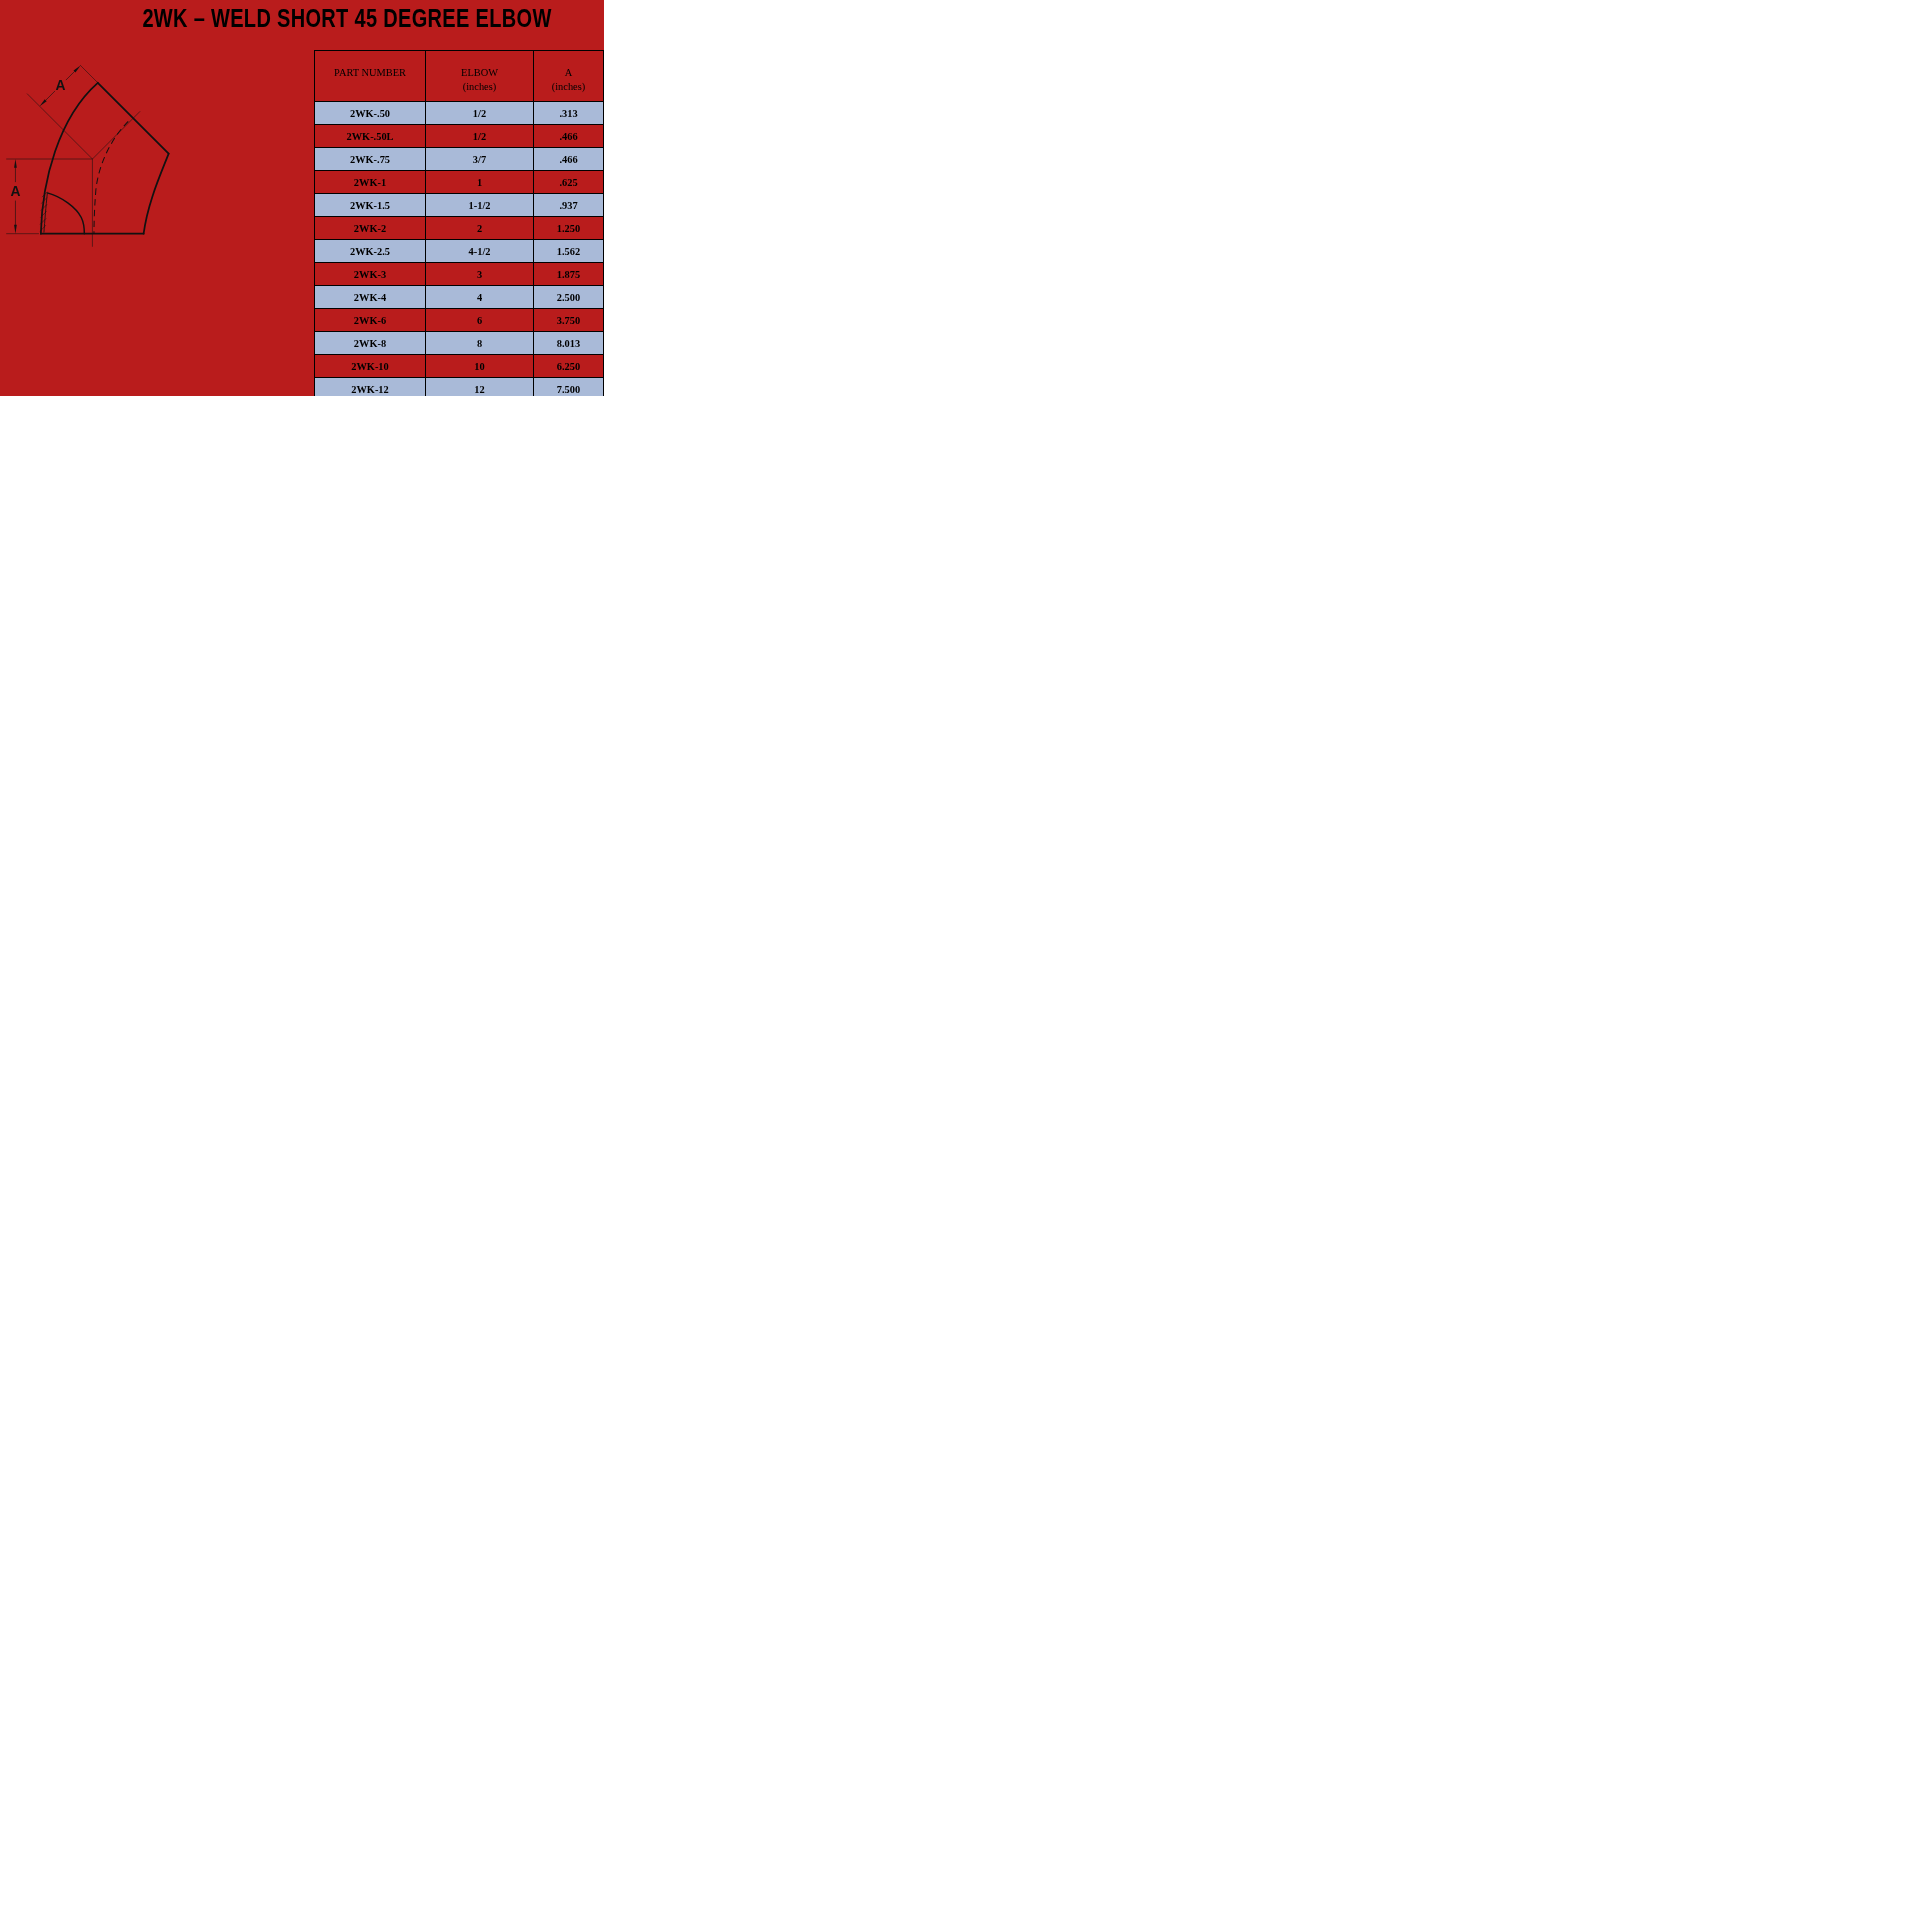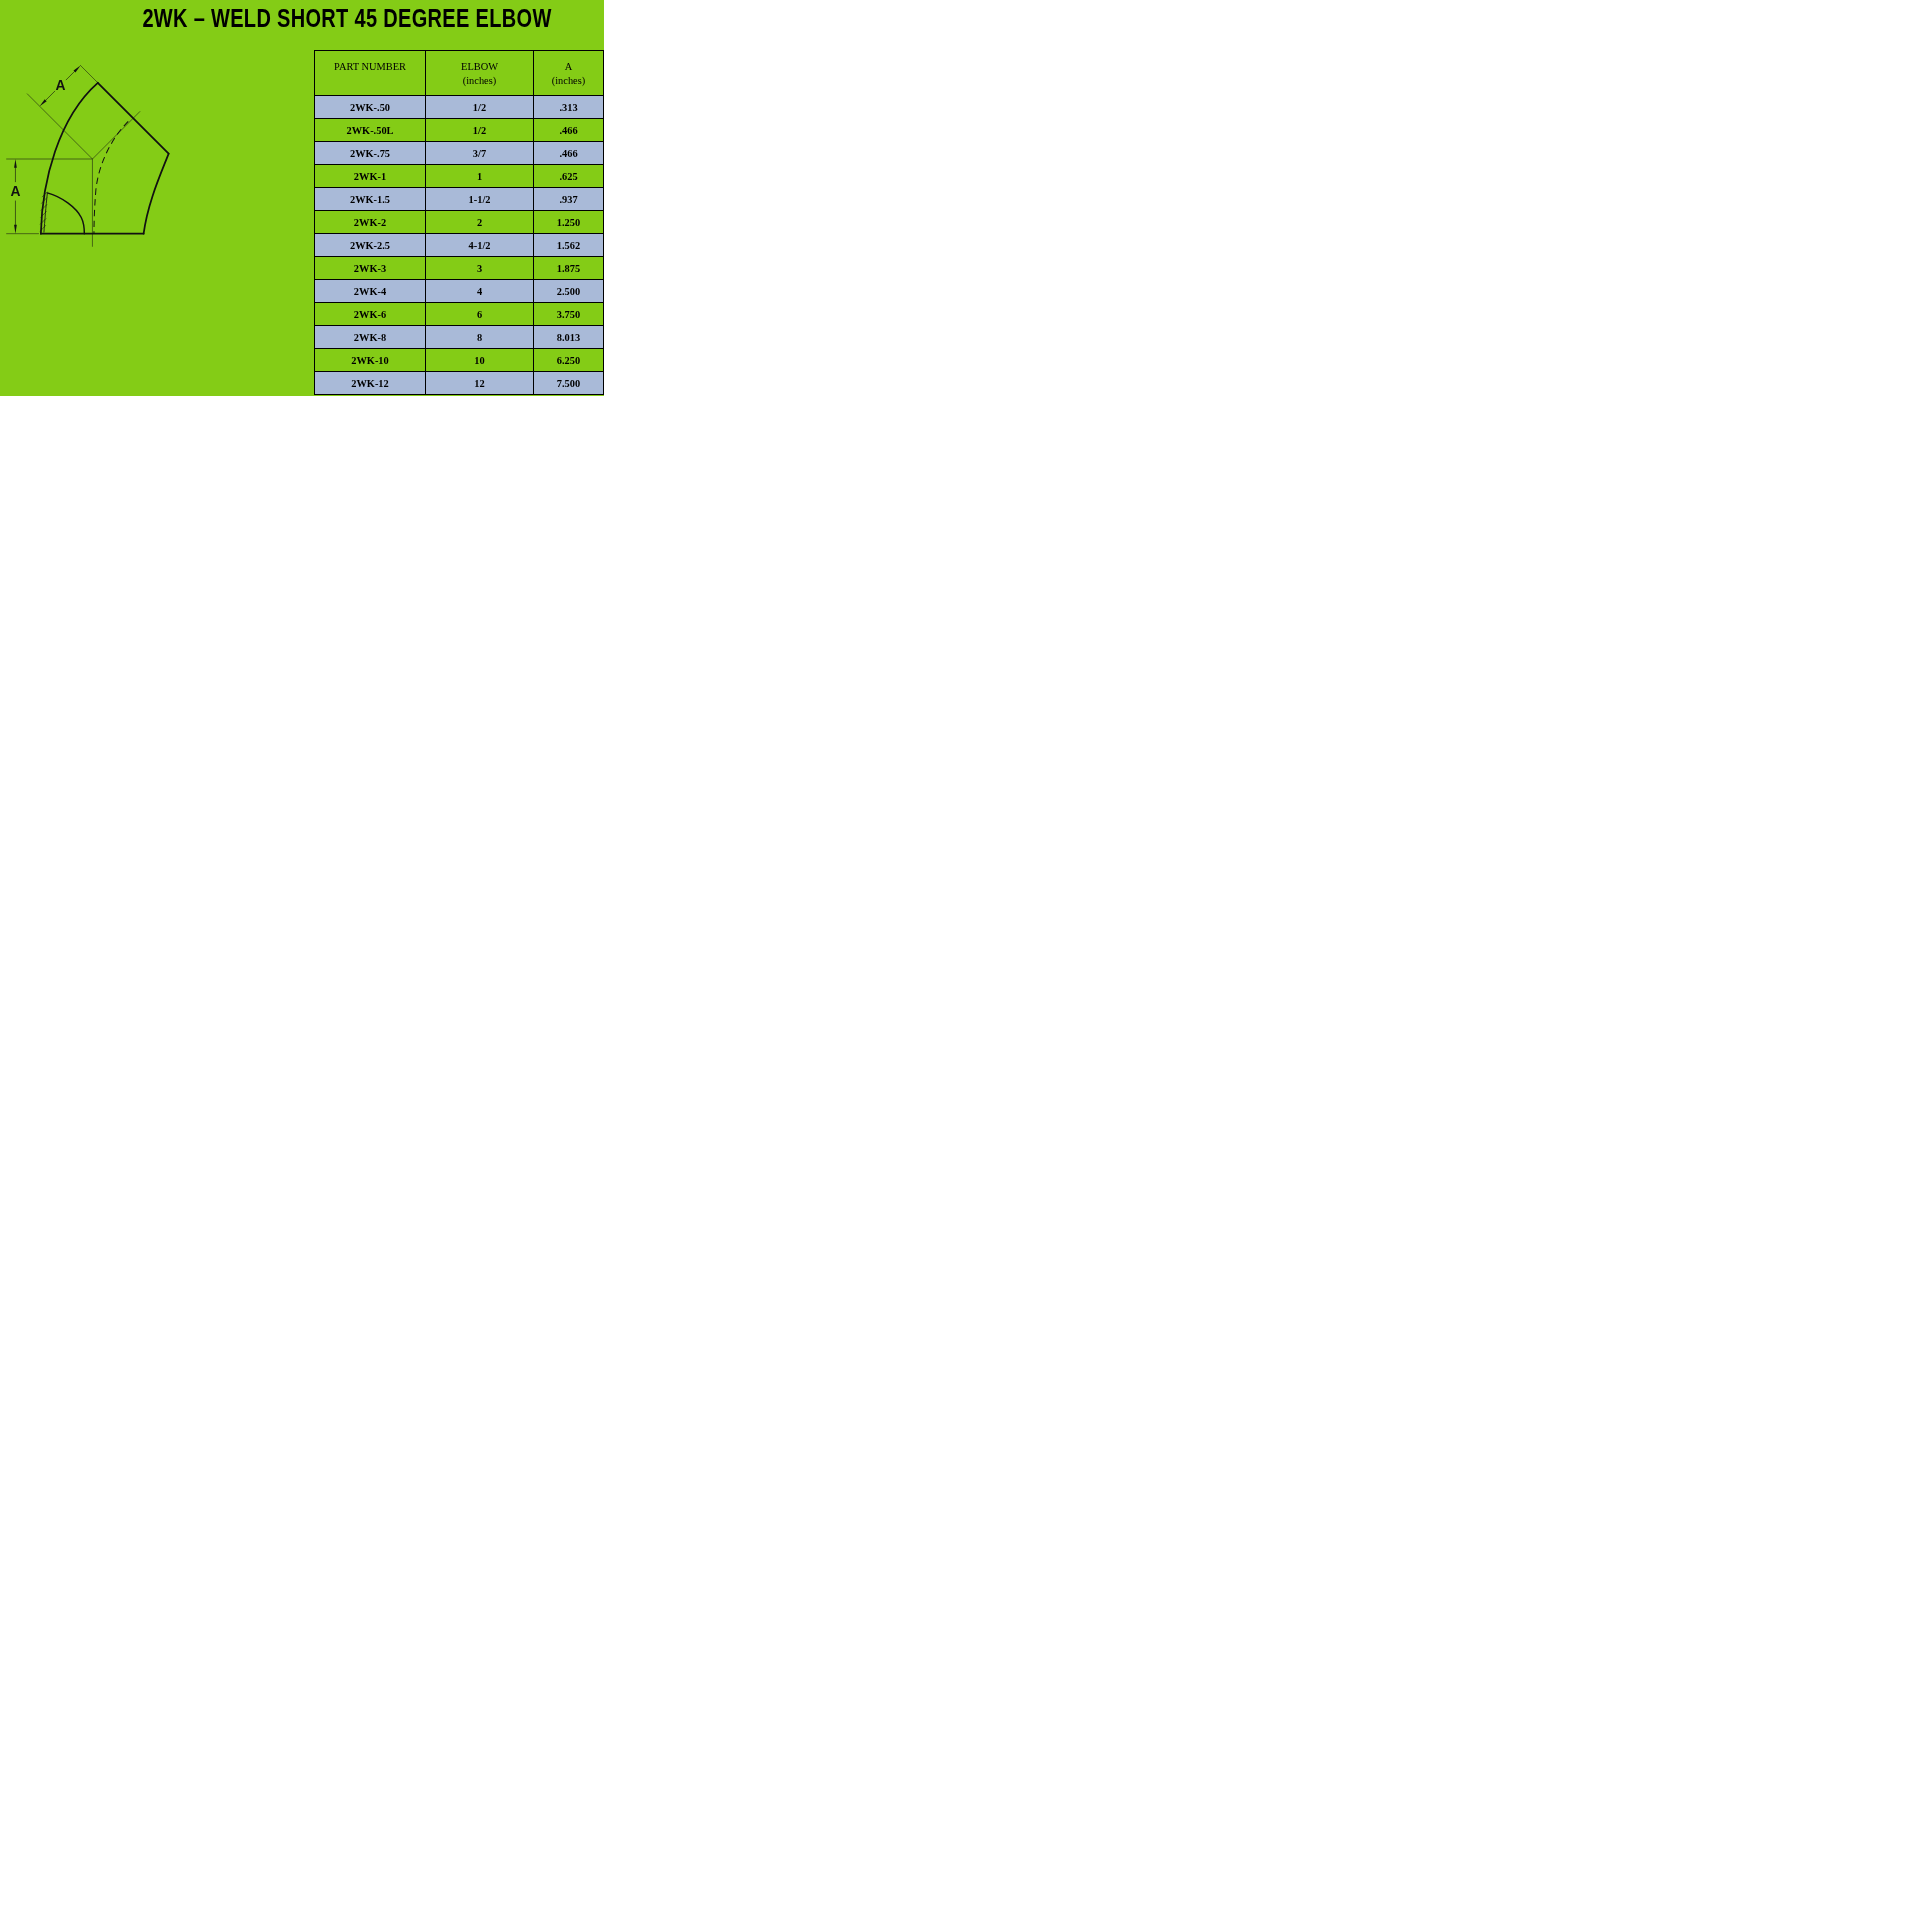--- a/index.html
+++ b/index.html
@@ -1,19 +1,19 @@
 <!DOCTYPE html>
 <html style="--shaded: #a9bad8; --line: #000000;font-size:6.2px"><head>
 <meta charset="utf-8">
 <style>
   html,body{margin:0;padding:0;background:#fff;}
   .page{
     position:relative;
     width:604px;height:396px;
-    background:#84cc16;
+    background:#b91c1c;
     font-family:"Liberation Serif", serif;
     color:#000;
     overflow:hidden;
   }
   .title{
     position:absolute;
     left:347px;top:3.9px;
     transform:translateX(-50%) scaleX(0.8);
     transform-origin:center top;
     white-space:nowrap;
@@ -43,21 +43,21 @@
     border:1.5px solid var(--line,#000);
     text-align:center;
     padding:0;
     overflow:hidden;
     font-weight:bold;
   }
   table.spec th{
     font-weight:normal;
     vertical-align:top;
     height:35px;
-    padding-top:9px;
+    padding-top:15px;
     line-height:14.3px;
   }
   col.c-part{width:111px;}
   col.c-size{width:108px;}
   col.c-a{width:70px;}
   table.spec tbody tr{height:23px;}
   table.spec tbody tr.shaded td{background:var(--shaded,#a9bad8);}
   .dimlabel{
     font-family:"Liberation Sans", sans-serif;
     font-weight:bold;

